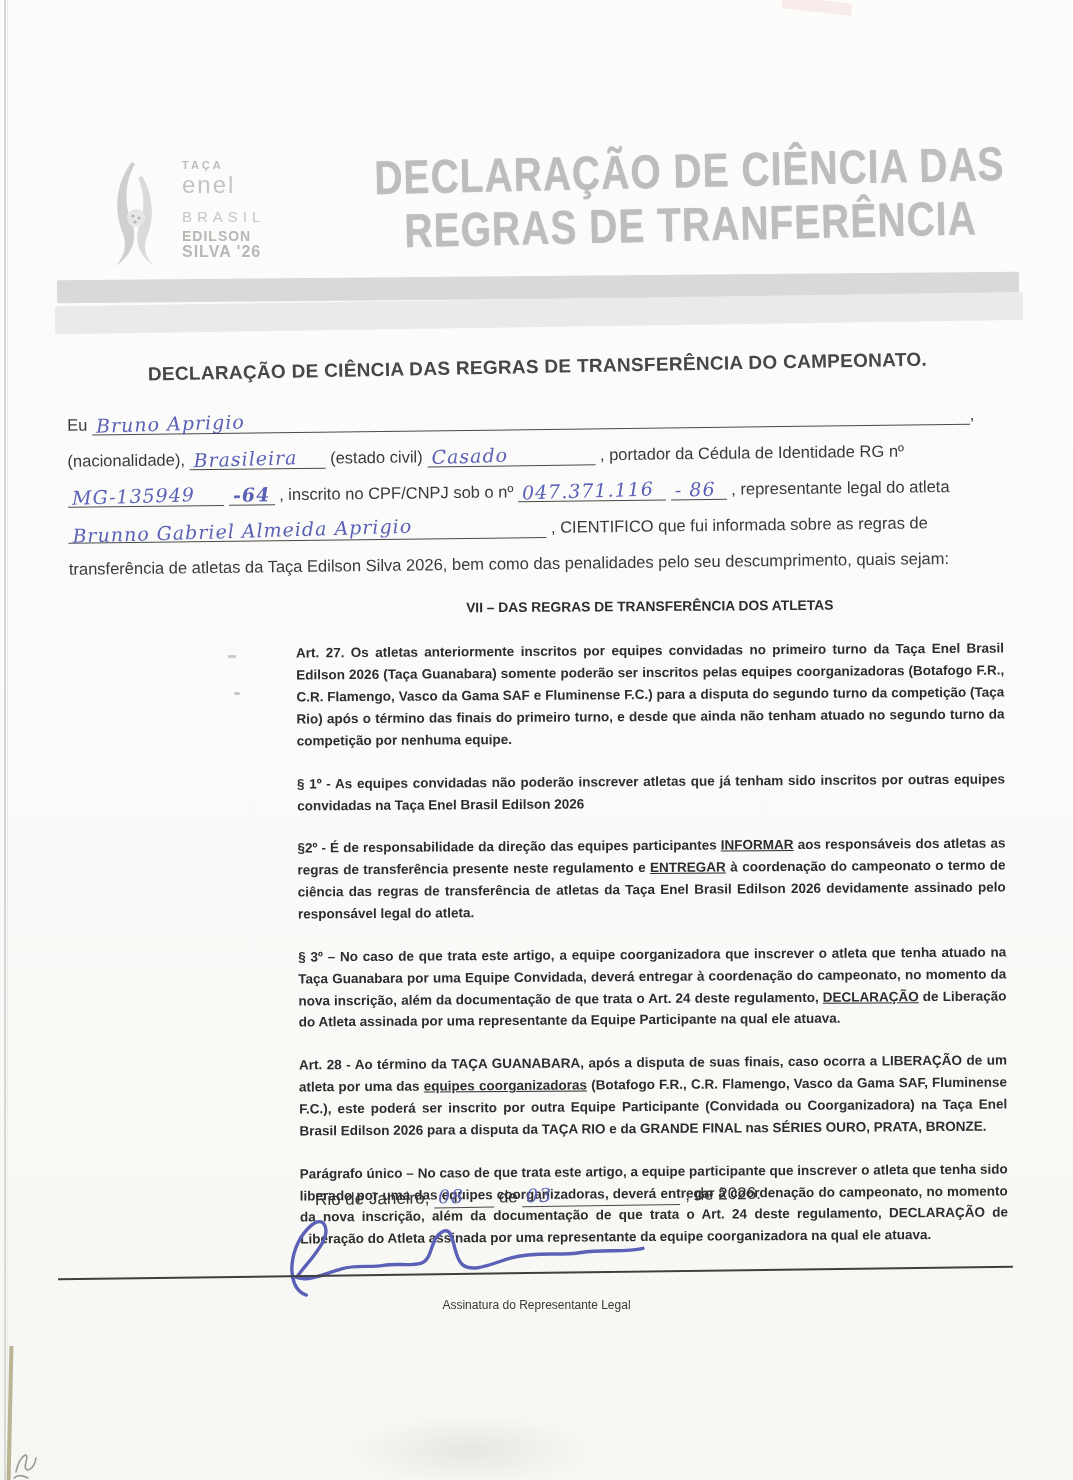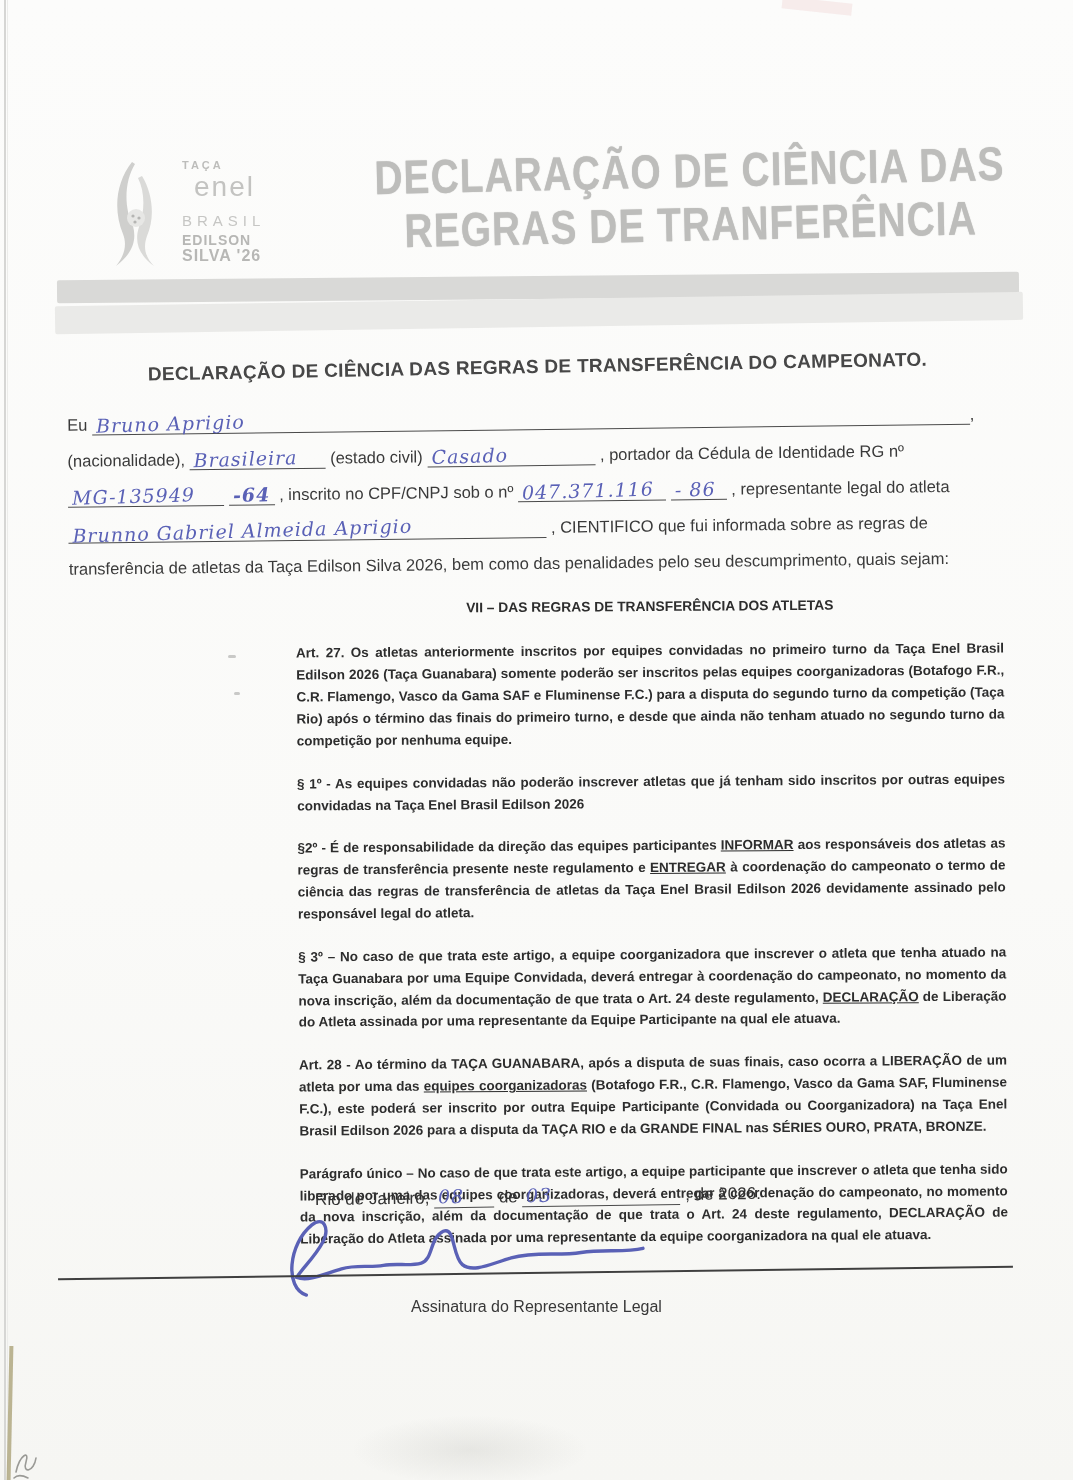--- a/index.html
+++ b/index.html
@@ -18,21 +18,21 @@
   .smudge-pink{position:absolute;left:782px;top:0;width:70px;height:12px;background:#f2dfdf;opacity:.55;transform:rotate(6deg);}
   .speck{position:absolute;background:#c9c9c7;border-radius:2px;}
   .speck.a{left:228px;top:655px;width:8px;height:3px;}
   .speck.b{left:234px;top:692px;width:6px;height:3px;}
   .squiggle{position:absolute;left:10px;top:1438px;}
   
   .header{position:absolute;left:60px;top:148px;width:958px;height:125px;}
   .logo-taca{position:absolute;left:48px;top:8px;width:180px;height:116px;color:#b3b3b1;}
   .logo-taca .col{position:absolute;left:74px;top:4px;line-height:1;}
   .t-small{font-size:11px;letter-spacing:3px;font-weight:bold;color:#bdbdbb;}
-  .t-brand{font-size:28px;letter-spacing:2px;color:#c3c3c1;margin-top:2px;margin-left:12px;}
+  .t-brand{font-size:24px;letter-spacing:2px;color:#c3c3c1;margin-top:2px;}
   .t-brasil{font-size:15px;letter-spacing:5px;color:#c6c6c4;margin-top:12px;}
   .t-edilson{font-size:14px;font-weight:bold;letter-spacing:1px;color:#b7b7b5;margin-top:5px;}
   .t-silva{font-size:16px;font-weight:bold;letter-spacing:1px;color:#b7b7b5;margin-top:1px;}
   .ferj{position:absolute;left:200px;top:2px;}
   .header-title{
     position:absolute;left:300px;top:6px;width:660px;text-align:center;
     font-weight:bold;font-size:39px;line-height:1.12;letter-spacing:1px;color:#bdbdbb;
     transform:rotate(-1.3deg) scaleY(1.22);transform-origin:center;
     text-shadow:0 0 1px #c8c8c6;white-space:nowrap;
   }
@@ -61,21 +61,21 @@
     text-align:justify;transform:rotate(-.4deg);
   }
   .rules .rhead{text-align:center;font-size:13.8px;margin:0 0 22px 0;}
   .rules p{margin:0 0 21px 0;}
   .useg{text-decoration:underline;}
   
   .dateline{position:absolute;left:315px;top:1184px;font-size:17px;color:#333;transform:rotate(-.8deg);white-space:nowrap;}
   .dateline .blank{height:22px;}
   .sig-line{position:absolute;left:58px;top:1272px;width:955px;height:0;border-bottom:2px solid #3f3f3f;transform:rotate(-.75deg);}
   .sig-scribble{position:absolute;left:265px;top:1205px;transform:rotate(-2deg);}
-  .sig-caption{position:absolute;left:0;top:1298px;width:1073px;text-align:center;font-size:16px;color:#383838;}
+  .sig-caption{position:absolute;left:0;top:1298px;width:1073px;text-align:center;font-size:12px;color:#383838;}
   svg{display:block;}
 </style>
 </head>
 <body>
 
 <div class="sheet">
 
   <div class="edge-line"></div>
   <div class="edge-line2"></div>
   <div class="smudge-pink"></div>

